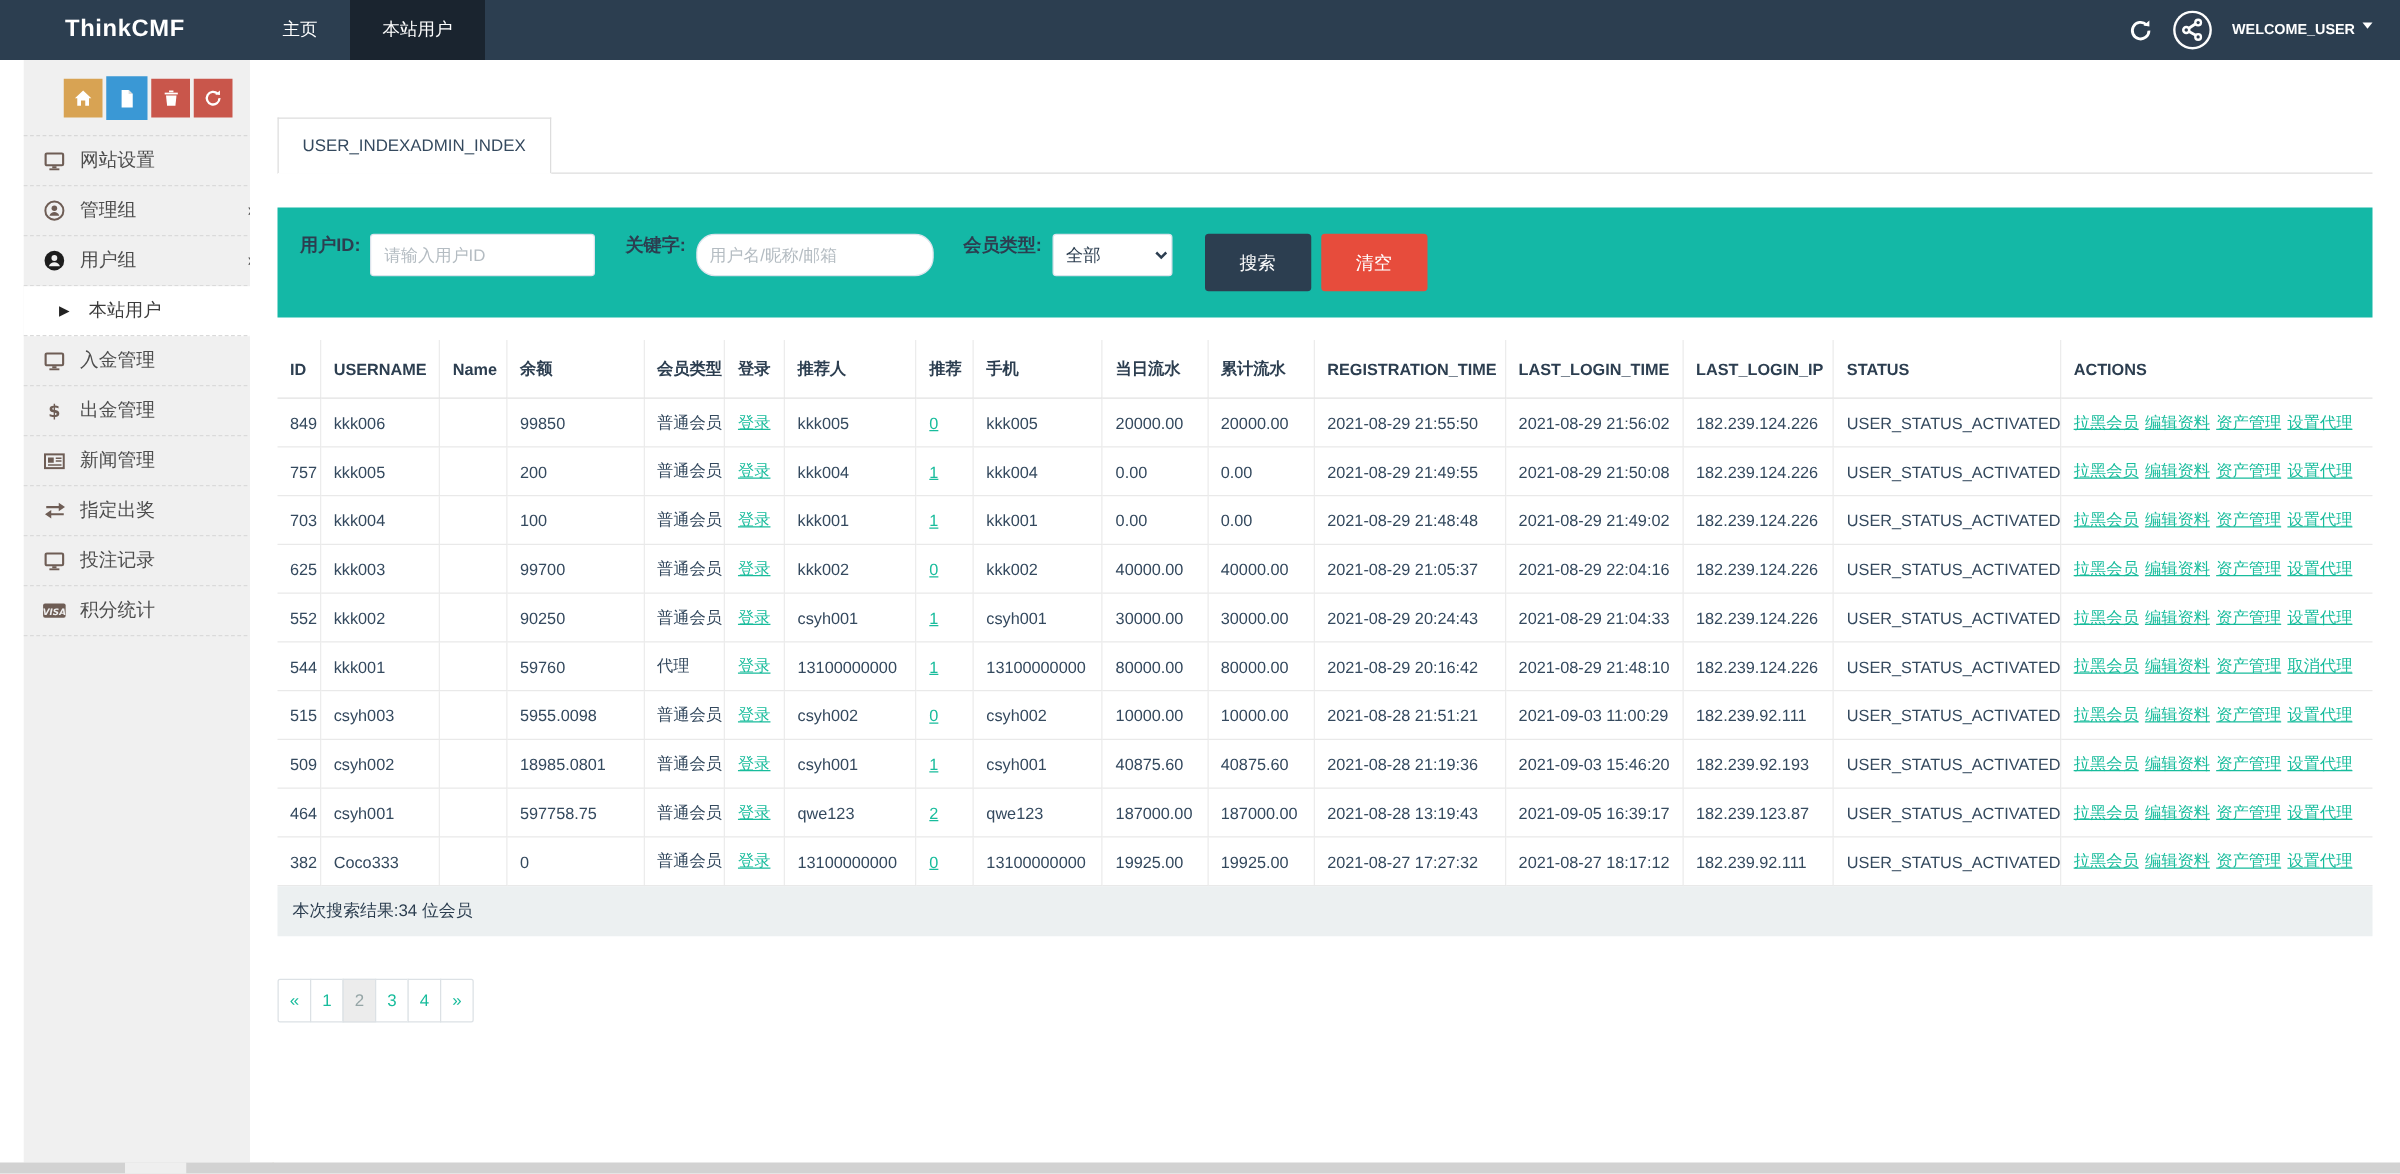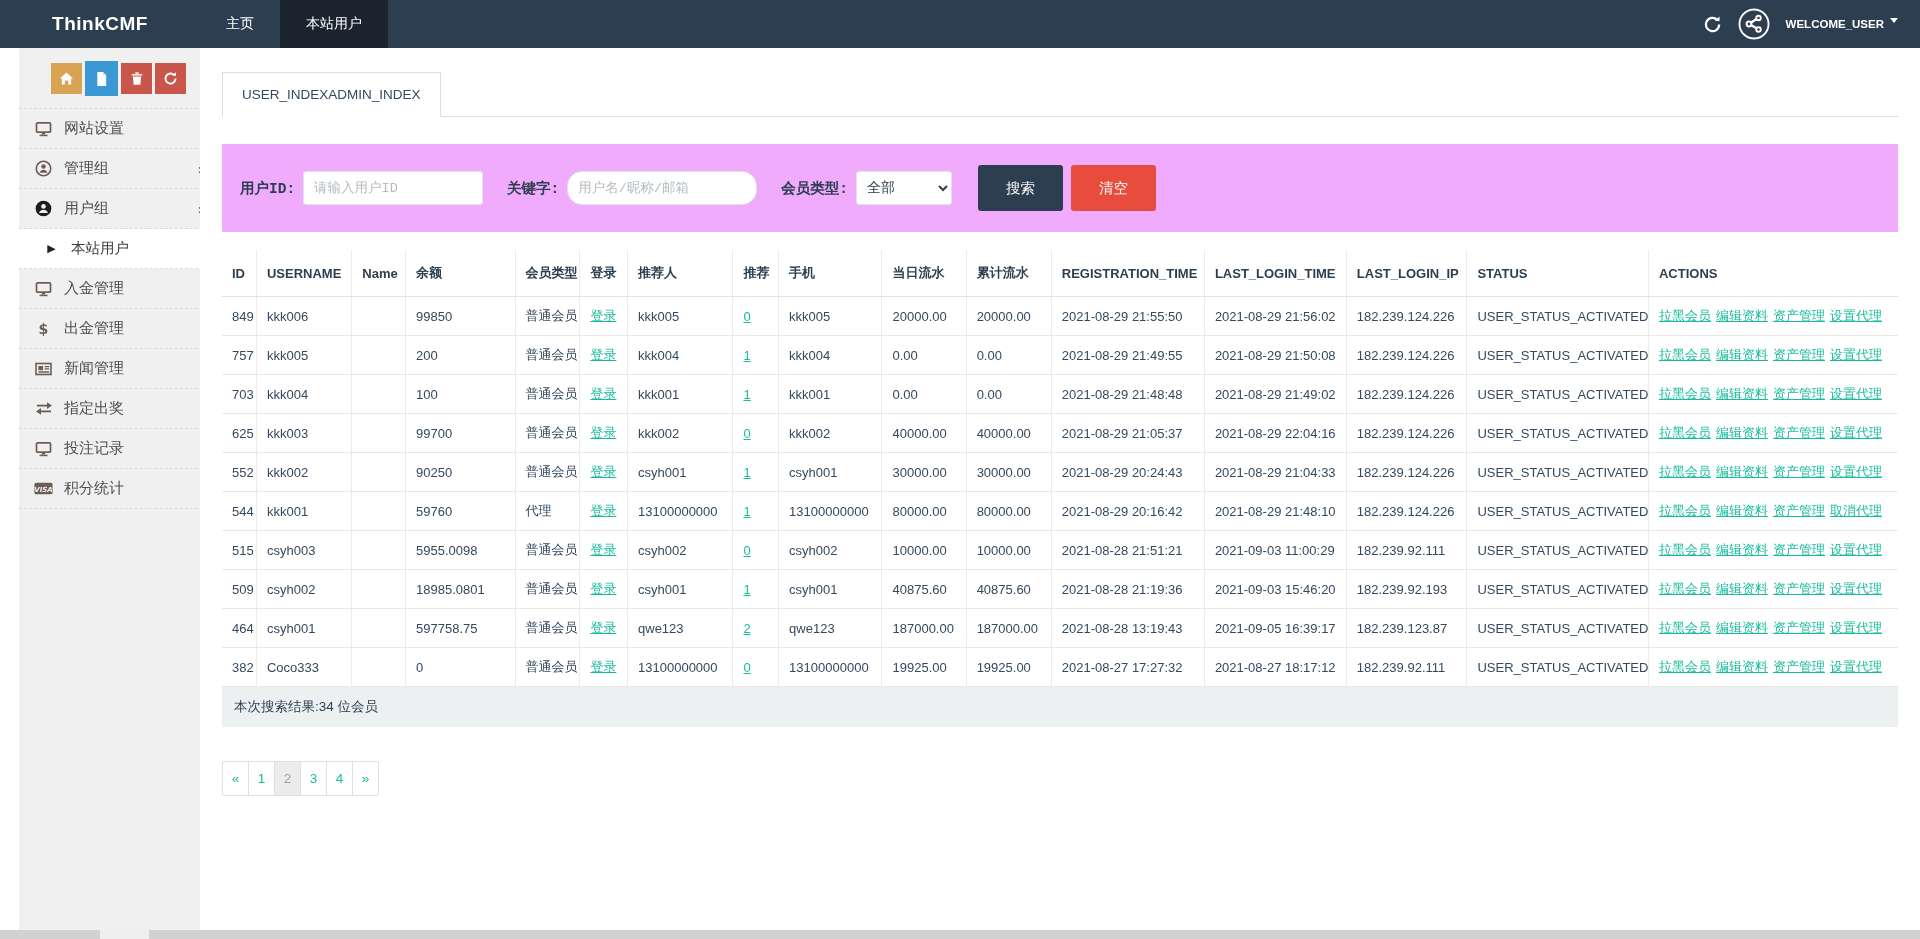--- a/index.html
+++ b/index.html
@@ -29,22 +29,22 @@
   .side-menu { border-top:1px dashed #d8d8d8; }
   .side-item { height:40px; display:flex; align-items:center; gap:11px; padding:0 15px; border-bottom:1px dashed #dadada; font-size:15px; color:#4d4d4d; cursor:pointer; }
   .side-item .side-icon { width:19px; display:flex; justify-content:center; color:#6e5d55; flex:none; }
   .side-item.icon-dark .side-icon { color:#1d1d1d; }
   .side-item .chev { margin-left:auto; color:#555; font-size:15px; font-weight:bold; }
   .side-item.sub { background:#fff; padding-left:22px; font-size:14.5px; color:#3c3c3c; }
   .side-item.sub .tri { color:#222; font-size:11px; margin-right:-2px; }
   
   .main { position:absolute; left:200px; top:48px; right:0; bottom:9px; background:#fff; padding:24px 22px 0 22px; overflow:hidden; }
   .tabs-row { border-bottom:1px solid #ddd; display:flex; }
-  .content-tab { background:#fff; border:1px solid #ddd; border-bottom-color:#fff; margin-bottom:-1px; padding:14px 19px; font-size:13.5px; color:#34495e; cursor:default; }
-  .search-band { margin-top:27px; background:#f0abfc; padding:21px 18px; display:flex; align-items:center;font-family:Liberation Mono, monospace; }
+  .content-tab { background:#fff; border:1px solid #ddd; border-bottom-color:#fff; margin-bottom:-1px; padding:14px 19px; font-size:13.5px; color:#34495e; cursor:default;margin-top:22px; }
+  .search-band { margin-top:27px; background:#14b8a6; padding:21px 18px; display:flex; align-items:flex-start; }
   .search-band label { font-size:14.5px; font-weight:bold; color:#2c3e50; margin-right:8px; white-space:nowrap; }
   .search-band label + * { margin-right:14px; }
   .lbl-gap { margin-left:10px; }
   .inp { height:34px; border:1px solid #dce4ec; border-radius:3px; background:#fff; padding:0 10px; font-size:13.5px; color:#2c3e50; font-family:inherit; }
   .inp::placeholder { color:#b4bcc2; }
   .inp-id { width:180px; }
   .inp-kw { width:190px;border-radius:15px; }
   .sel { height:34px; width:96px; border:1px solid #dce4ec; border-radius:3px; background:#fff; font-size:14px; color:#2c3e50; padding:0 6px; font-family:inherit; }
   .btn { height:46px; border:none; border-radius:3px; font-size:14.5px; color:#fff; padding:0 28px; cursor:pointer; font-family:inherit; }
   .btn-search { background:#2c3e50; margin-left:12px; }

